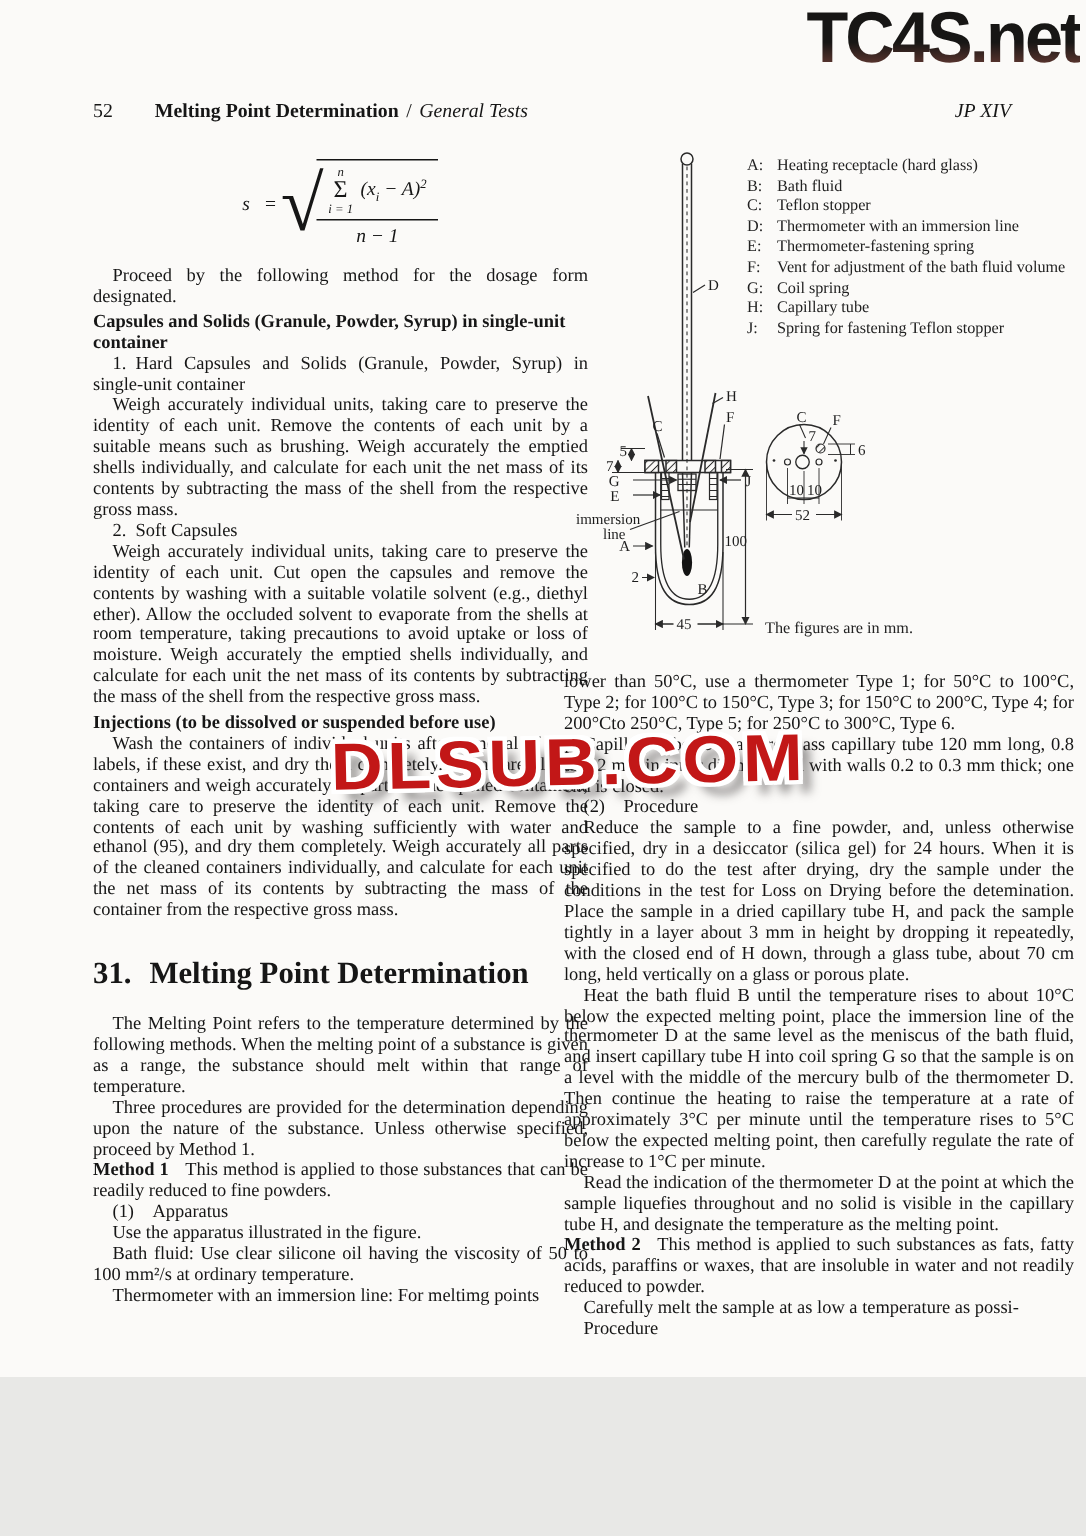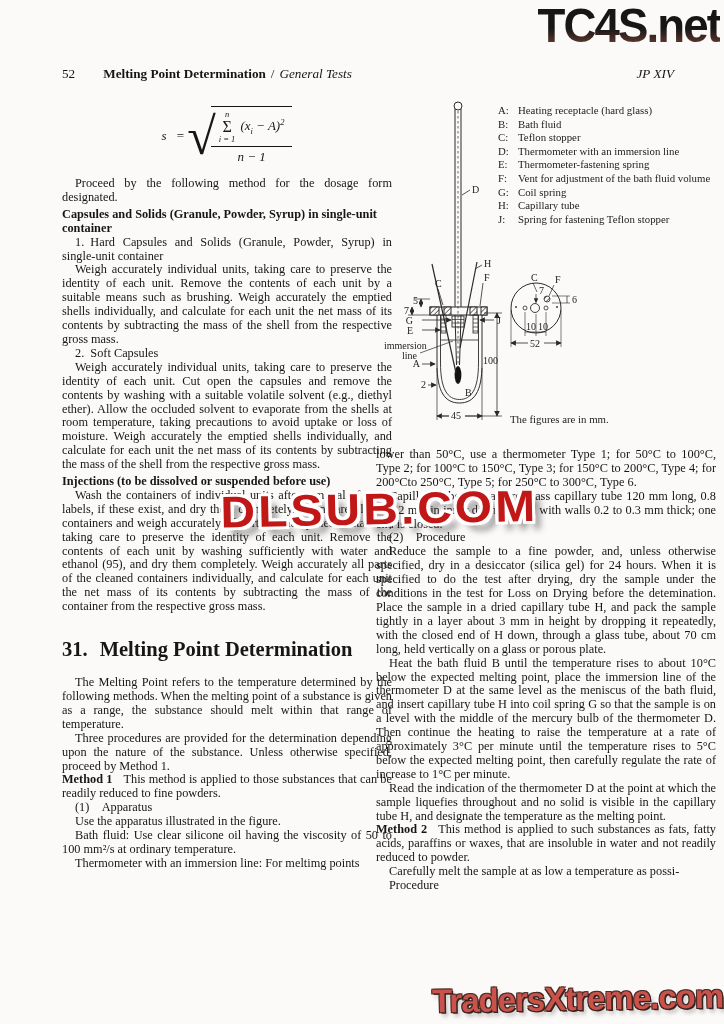--- a/index.html
+++ b/index.html
@@ -1,17 +1,17 @@
 <!DOCTYPE html>
 <html><head>
 <meta charset="utf-8">
 <title>JP XIV — p.52 Melting Point Determination</title>
 <style>
   html,body{margin:0;padding:0;background:#e8e8e6;}
-  #page{position:relative;width:724px;height:1024px;background:#fbfaf8;margin:0 auto;
+  #page{position:relative;width:724px;height:918px;background:#fbfaf8;margin:0 auto;
         font-family:"Liberation Serif","DejaVu Serif",serif;color:#161616;overflow:hidden;}
 
   
   .wm-top{position:absolute;top:-2px;right:4px;z-index:6;
     font-family:"Liberation Sans","DejaVu Sans",sans-serif;font-weight:700;
     font-size:48px;letter-spacing:-2px;transform:scaleX(.95);transform-origin:right top;
     background:linear-gradient(#171615 55%,#7c453c 95%);
     -webkit-background-clip:text;background-clip:text;color:transparent;}
   .wm-mid{position:absolute;left:220px;top:487px;z-index:6;
     font-family:"Liberation Sans","DejaVu Sans",sans-serif;font-weight:700;

